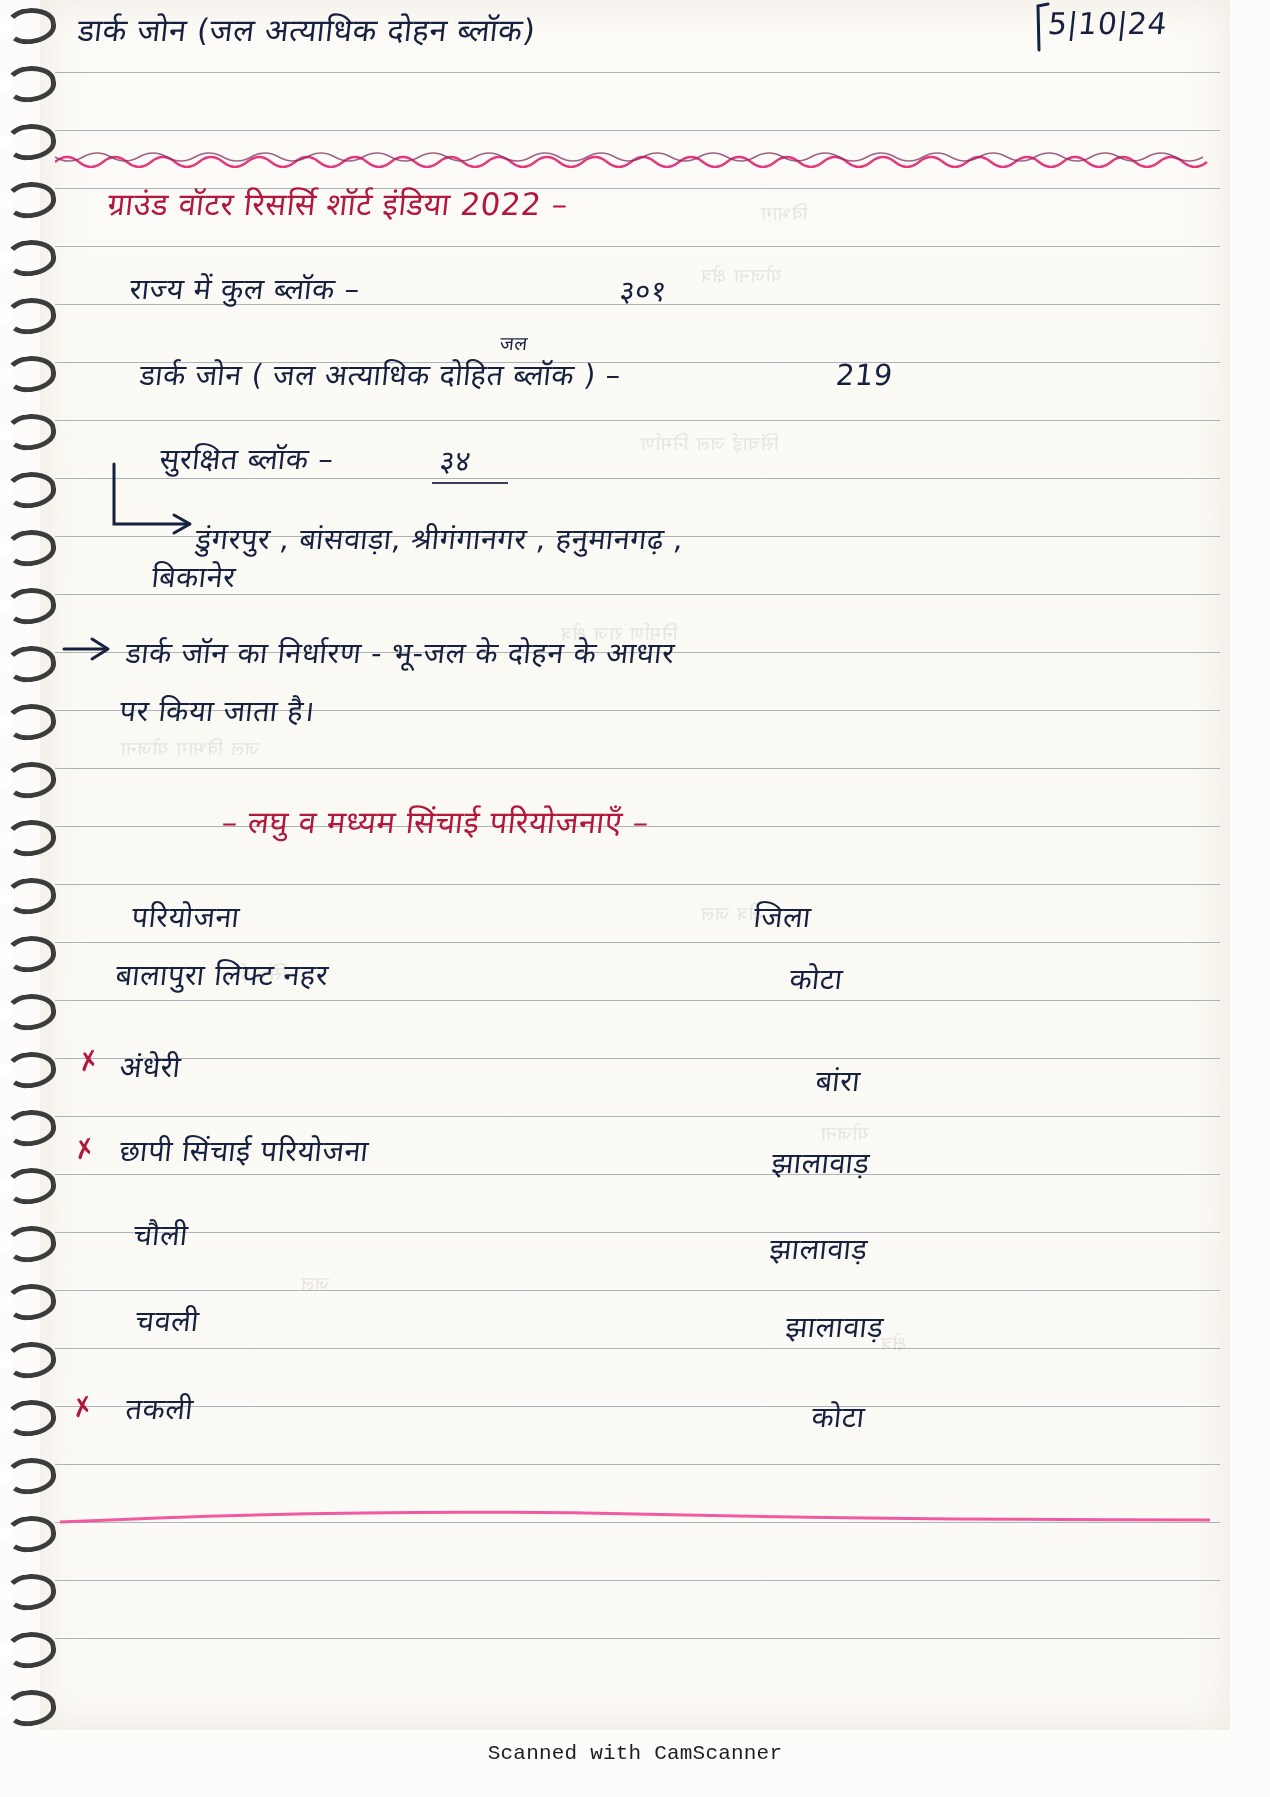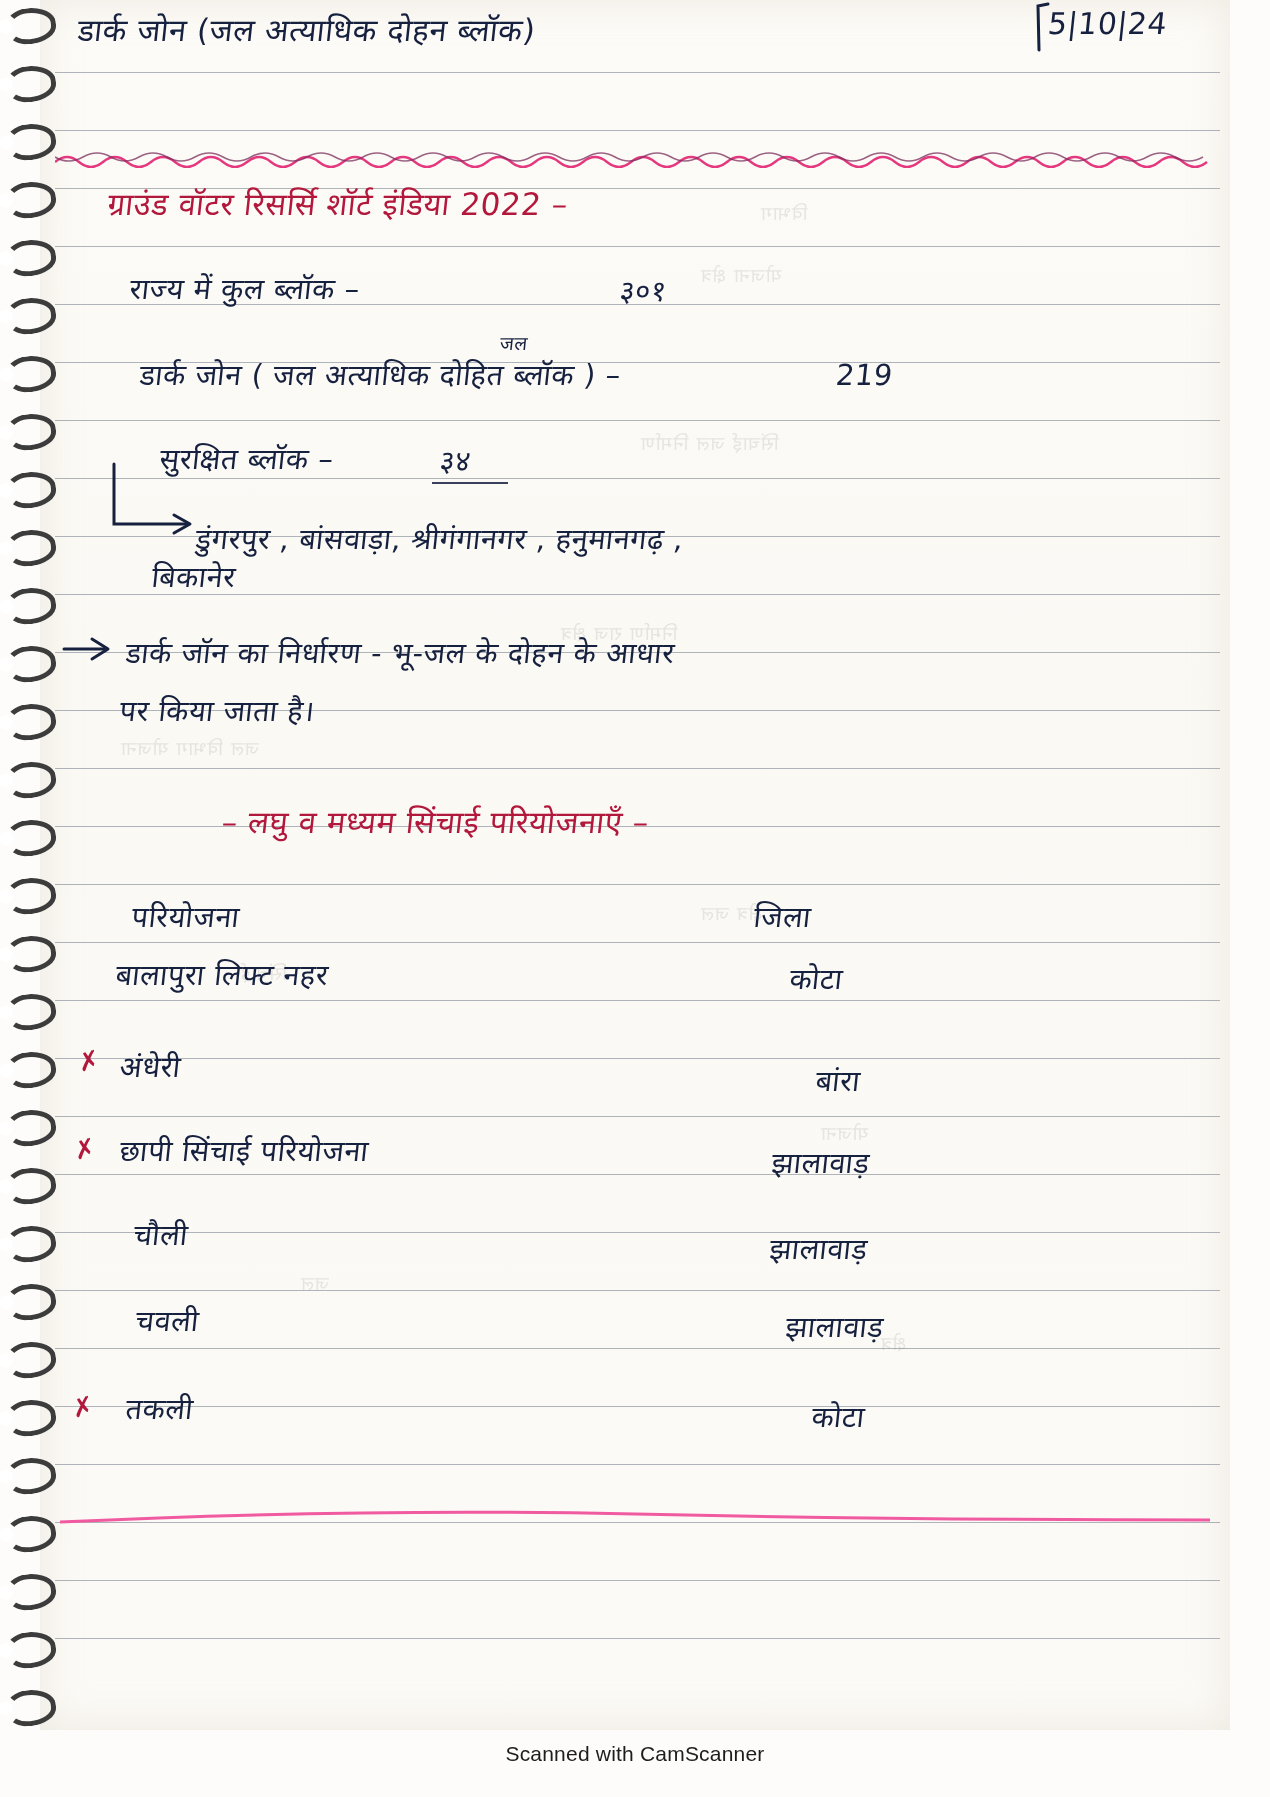--- a/index.html
+++ b/index.html
@@ -128,21 +128,21 @@
     opacity: .85;
   }
 
   
   .footer {
     position: absolute;
     left: 0;
     top: 1742px;
     width: 1270px;
     text-align: center;
-    font-family: Liberation Sans, sans-serif;
+    font-family: Liberation Mono, monospace;
     font-size: 21px;
     color: #1d1d1d;
     letter-spacing: .2px;
   }
 
   .star {
     position: absolute;
     font-size: 26px;
     color: #b2173c;
     transform: rotate(-12deg);

